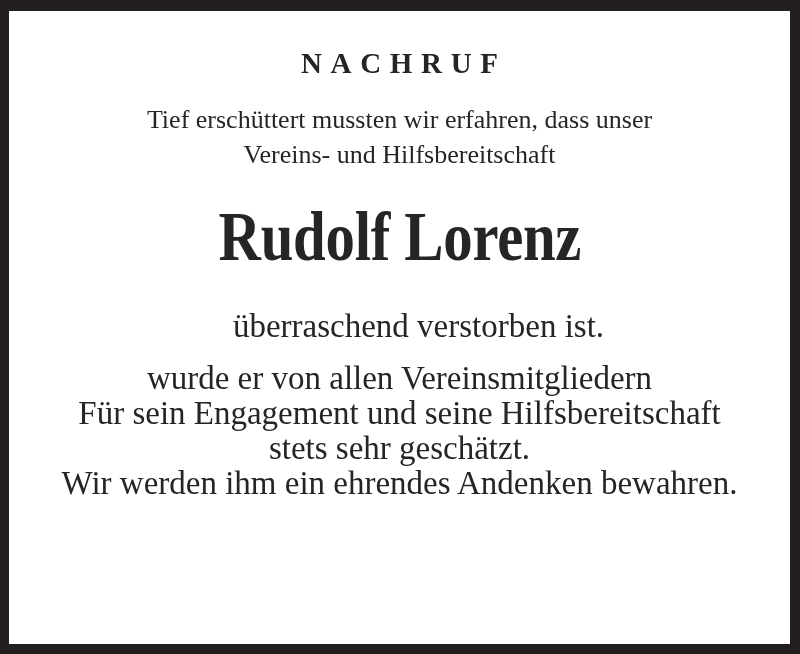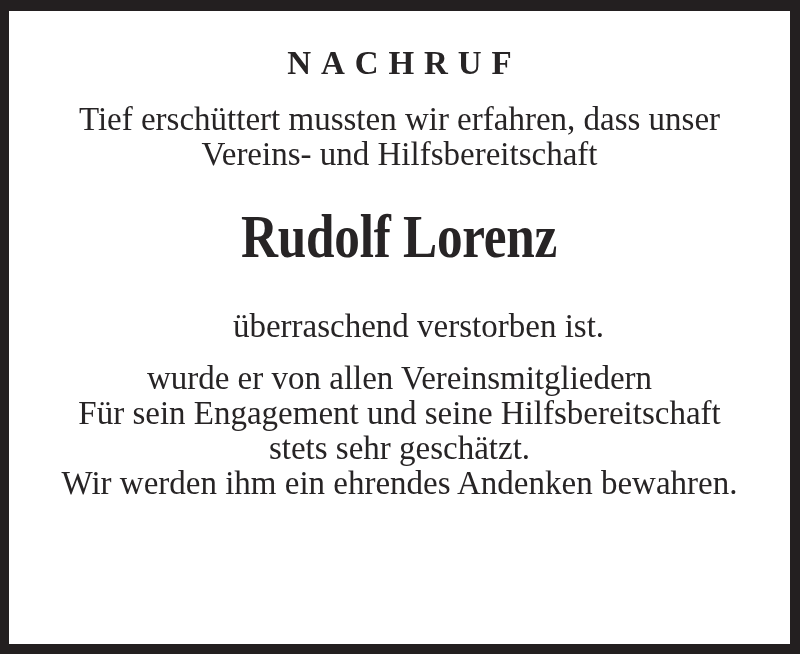--- a/index.html
+++ b/index.html
@@ -22,36 +22,36 @@
   }
   .block {
     position: absolute;
     left: 0;
     width: 100%;
     text-align: center;
     white-space: nowrap;
   }
   .heading {
     top: 35px;
-    font-size: 33px;
+    font-size: 29px;
     line-height: 35px;
     font-weight: bold;
   }
   .heading .spaced {
     letter-spacing: 0.30em;
     margin-right: -0.30em;
   }
   .intro {
     top: 91px;
-    font-size: 33px;
+    font-size: 26px;
     line-height: 35px;
   }
   .name-wrap {
     top: 178px;
-    font-size: 61px;
+    font-size: 70px;
     line-height: 95px;
     font-weight: bold;
   }
   .name-wrap .name {
     display: inline-block;
     transform: scaleX(0.84);
     transform-origin: 50% 50%;
     letter-spacing: -0.005em;
   }
   .death-line {

